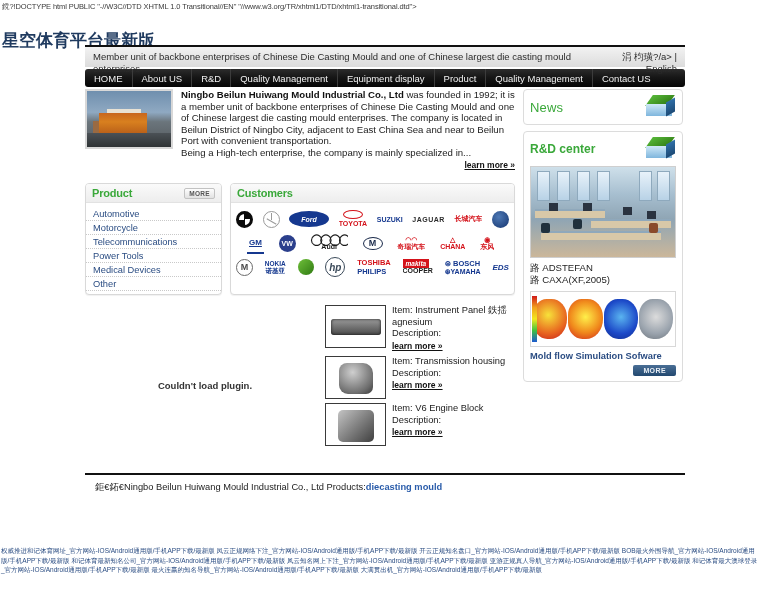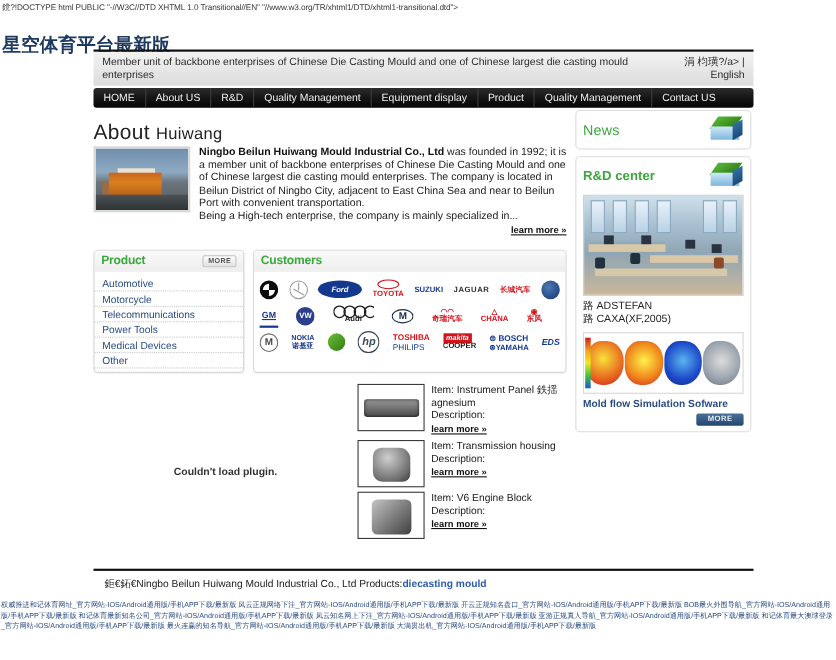--- a/index.html
+++ b/index.html
@@ -28,21 +28,21 @@
   }
 
   
   .site { position:absolute; left:85px; top:45px; width:600px; }
 
   
   .topbar {
     display:flex; align-items:flex-start;
     background:linear-gradient(to bottom,#f2f2f2 0%,#e6e6e6 55%,#dcdcdc 100%);
     border-top:2px solid #101010;
-    height:33px; padding:3px 8px 0 8px;
+    height:22px; padding:3px 8px 0 8px;
   }
   .slogan {
     flex:1; font-size:9.5px; color:#2b2b2b; line-height:12px; padding-top:1px;
   }
   .langbox {
     width:92px; text-align:right; font-size:9.5px; color:#2b2b2b;
     line-height:12px; padding-top:1px;
   }
 
   
@@ -145,35 +145,35 @@
   .lg-benz { width:17px;height:17px;border-radius:50%;border:1.5px solid #9a9a9a;position:relative;}
   .lg-benz:before{content:"";position:absolute;left:50%;top:1px;width:1.2px;height:7px;background:#9a9a9a;}
   .lg-benz:after{content:"";position:absolute;left:2px;top:9px;width:11px;height:1.2px;background:#9a9a9a;transform:rotate(30deg);box-shadow:0 0 0 0 #000;}
   .lg-ford { width:40px;height:16px;border-radius:50%;background:#15388f;color:#fff;display:flex;align-items:center;justify-content:center;font-style:italic;font-size:7px;}
   .lg-toyota { color:#d4121a; font-size:7px; text-align:center; line-height:8px;}
   .lg-toyota .e{display:block;width:20px;height:9px;border:1.6px solid #d4121a;border-radius:50%;margin:0 auto 1px;}
   .lg-suzuki { color:#15388f; font-size:7px; }
   .lg-jaguar { color:#2c2c2c; font-size:7px; letter-spacing:0.5px;}
   .lg-cn1 { color:#d4121a; font-size:7px; }
   .lg-blue-circ { width:17px;height:17px;border-radius:50%;background:radial-gradient(circle at 40% 35%,#4e79b5,#14346e);}
-  .lg-gm { color:#15388f;font-size:8px;border-bottom:2px solid #15388f;padding:0 2px;text-decoration:underline;}
+  .lg-gm { color:#15388f;font-size:8px;border-bottom:2px solid #15388f;padding:0 2px;text-decoration:underline;margin-left:11px;}
   .lg-vw { width:17px;height:17px;border-radius:50%;background:#2b3f8c;color:#fff;font-size:7px;display:flex;align-items:center;justify-content:center;}
   .lg-audi { color:#1a1a1a;font-size:7px;text-align:center;line-height:7px;}
   .lg-audi .rings{display:block;letter-spacing:-3px;font-size:11px;}
   .lg-mazda { width:20px;height:13px;border-radius:50%;border:1.6px solid #1a2a4a;display:flex;align-items:center;justify-content:center;color:#1a2a4a;font-size:9px;}
   .lg-red { color:#d4121a;font-size:7px;text-align:center;line-height:7px;}
   .lg-moto { width:17px;height:17px;border-radius:50%;border:1.5px solid #6a6a6a;color:#4a4a4a;font-size:9px;display:flex;align-items:center;justify-content:center;}
   .lg-nokia { color:#15388f;font-size:6.5px;text-align:center;line-height:7px;font-weight:bold;}
   .lg-se { width:16px;height:16px;border-radius:50%;background:linear-gradient(135deg,#6fbf3a,#2f7a12);}
   .lg-hp { width:20px;height:20px;border-radius:50%;border:1.4px solid #3b4a5a;color:#3b4a5a;font-size:10px;font-style:italic;display:flex;align-items:center;justify-content:center;}
   .lg-toshiba { color:#d4121a;font-size:7.5px;font-weight:bold;}
   .lg-makita { background:#d4121a;color:#fff;font-size:6.5px;padding:1px 3px;font-style:italic;}
   .lg-bosch { color:#15388f;font-size:7.5px;font-weight:bold;}
   .lg-eds { color:#15388f;font-size:8px;font-weight:bold;font-style:italic;}
-  .lg-philips { color:#15388f;font-size:7.5px;font-weight:normal;}
+  .lg-philips { color:#15388f;font-size:7.5px;font-weight:bold;}
   .lg-cooper { color:#1a1a1a;font-size:7px;font-weight:bold;}
   .lg-yamaha { color:#15388f;font-size:7px;font-weight:bold;}
   .cust-sub { display:flex; gap:6px; align-items:center; }
 
   
   .side-panel { border:1px solid #dcdcdc; border-radius:4px; background:#fff; margin-bottom:6px; }
   .side-hd { display:flex; align-items:center; justify-content:space-between; padding:4px 6px; }
   .side-hd .ttl { font-size:12px; font-weight:bold; color:#3aa83a; }
   .news-ttl { font-size:13px; color:#3aa83a; font-weight:normal; letter-spacing:0.2px;text-align:center;}
   .cube-icon { width:30px; height:26px; position:relative; flex:none; }
@@ -292,24 +292,20 @@
       <div class="nav-item">Equipment display</div>
       <div class="nav-item">Product</div>
       <div class="nav-item">Quality Management</div>
       <div class="nav-item">Contact US</div>
     </div>
 
     <div class="cols">
 
       <div class="col-left">
 
-        <div class="about-head">
-          <span class="b">About</span>
-          <span class="s">Huiwang</span>
-        </div>
 
         <div class="intro">
           <div class="intro-photo">
             <div class="bldg2"></div>
               <div class="roof"></div>
               <div class="bldg"></div>
               <div class="water"></div>
           </div>
           <div class="intro-text">
             <b>Ningbo Beilun Huiwang Mould Industrial Co., Ltd</b><span> was founded in 1992; it is a member unit of backbone enterprises of Chinese Die Casting Mould and one of Chinese largest die casting mould enterprises. The company is located in Beilun District of Ningbo City, adjacent to East China Sea and near to Beilun Port with convenient transportation.</span><br>

